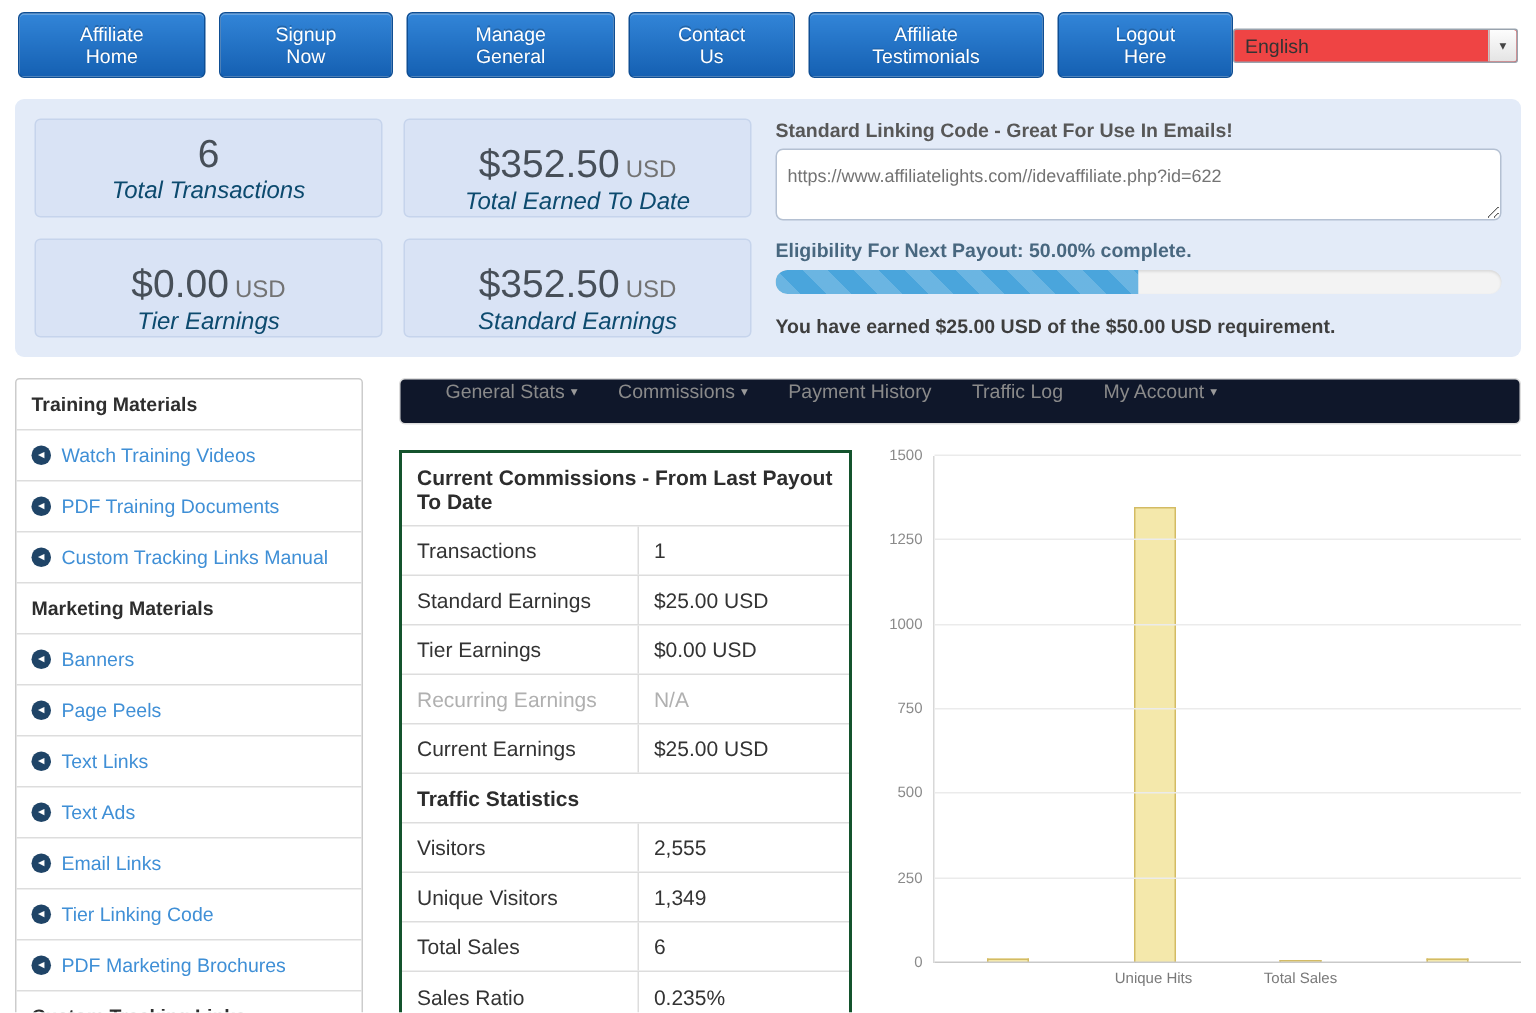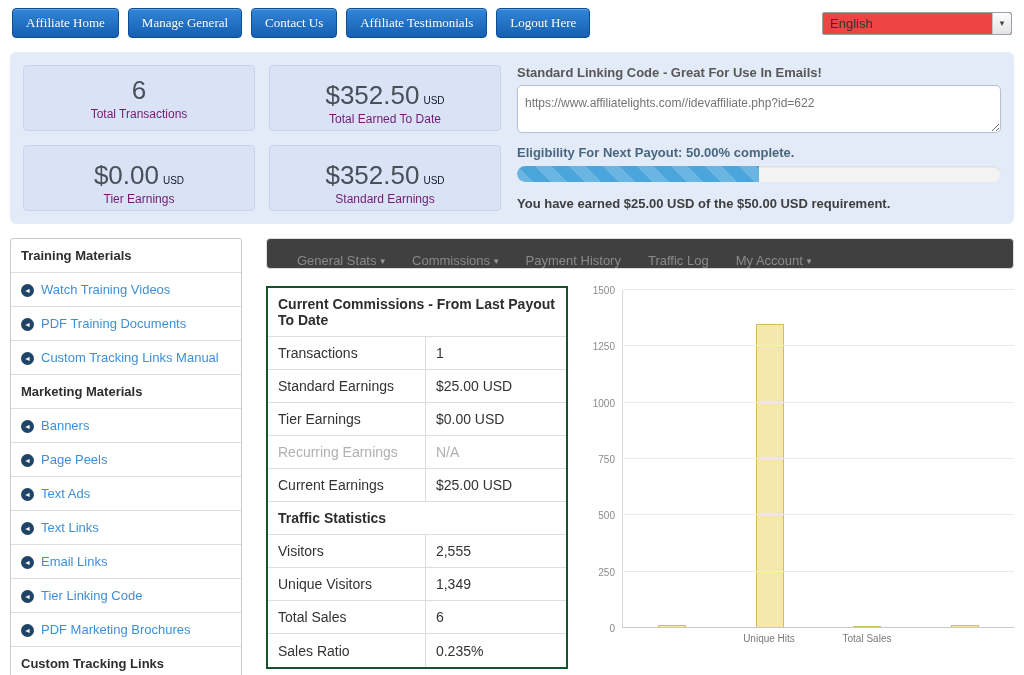--- a/index.html
+++ b/index.html
@@ -6,22 +6,22 @@
   html, body { background: #fff; }
   body { font-family: "Liberation Sans", sans-serif; }
   .page { position: relative; width: 1024px; height: 675px; background: #fff; overflow: hidden; }
 
   
   .topbar { display: flex; align-items: center; padding: 8px 12px; }
   .nav-buttons { display: flex; gap: 9px; }
   .btn-nav {
     background: linear-gradient(#3285d8, #1560b2);
     border: 1px solid #0e4e94; color: #fff; font-size: 13px;
-    font-family: Liberation Serif, serif;
-    padding: 6px 13px; border-radius: 4px; cursor: pointer;
+    font-family: Liberation Sans, sans-serif;
+    padding: 6px 26px; border-radius: 4px; cursor: pointer;
     box-shadow: inset 0 1px 0 rgba(255,255,255,.25);
     text-shadow: 0 -1px 0 rgba(0,0,0,.2);
   }
   .lang-wrap { margin-left: auto; }
   .lang-select {
     width: 190px; height: 23px; border: 1px solid #99a3ae; background: #ef4444;
     display: flex; align-items: center; justify-content: space-between;
     padding-left: 7px; font-size: 13px; color: #333; border-radius: 2px; cursor: pointer;
   }
   .lang-arrow {
@@ -36,22 +36,22 @@
     margin: 6px 10px 0; background: #e3ebf8; border-radius: 6px;
     padding: 13px; display: flex; gap: 16px;
   }
   .stat-grid { display: grid; grid-template-columns: 232px 232px; grid-auto-rows: 66px; gap: 14px; }
   .stat-box {
     background: #d9e3f5; border: 1px solid #c6d4ec; border-radius: 4px;
     display: flex; flex-direction: column; align-items: center; justify-content: center;
   }
   .stat-line { display: flex; align-items: baseline; gap: 4px; }
   .stat-value { font-size: 26px; color: #474f58; }
-  .stat-suffix { font-size: 10px; color: #0f172a; margin-top: 24px; }
-  .stat-label { font-size: 12px; color: #701a75; margin-top: 1px; }
+  .stat-suffix { font-size: 16px; color: #737373; margin-top: 24px; }
+  .stat-label { font-size: 16px; color: #0c4a6e; margin-top: 1px; font-style: italic; }
 
   .stats-right { flex: 1; min-width: 0; }
   .link-title { font-size: 13px; font-weight: bold; color: #575757; }
   .code-area {
     display: block; width: 100%; height: 48px; margin-top: 5px;
     border: 1px solid #b4c0d2; border-radius: 5px; padding: 10px 7px;
     font-family: "Liberation Sans", sans-serif; font-size: 12px; color: #737373;
     background: #fff; resize: both;
   }
   .payout-title { font-size: 13px; font-weight: bold; color: #48677f; margin-top: 12px; }
@@ -69,36 +69,36 @@
   
   .main-row { display: flex; gap: 24px; margin: 14px 10px 0; align-items: flex-start; }
 
   
   .sidebar { width: 232px; border: 1px solid #ccc; border-radius: 3px; background: #fff; }
   .sb-header {
     font-size: 13px; font-weight: bold; color: #2e2e2e;
     padding: 9px 10px; border-bottom: 1px solid #ddd;
   }
   .sb-link {
-    display: flex; align-items: flex-end; gap: 7px; font-size: 13px; color: #3f8fd6;
+    display: flex; align-items: center; gap: 7px; font-size: 13px; color: #3f8fd6;
     padding: 9px 10px; border-bottom: 1px solid #ddd; cursor: pointer;
   }
   .sb-link:last-child, .sb-header:last-child { border-bottom: none; }
   .sb-bullet {
     width: 13px; height: 13px; border-radius: 50%; background: #1f4467; color: #fff;
     font-size: 7px; display: inline-flex; align-items: center; justify-content: center;
     flex: 0 0 13px;
   }
 
   
   .content { flex: 1; min-width: 0; }
   .tab-bar {
     border: 1px solid #ddd; border-radius: 4px; height: 31px;
-    display: flex; align-items: flex-end; gap: 27px; padding: 0 12px 0 30px;
-    color: #8a8a8a; font-size: 13px; margin-bottom: 17px; background: #404040;
+    display: flex; align-items: flex-start; gap: 27px; padding: 0 12px 0 30px;
+    color: #8a8a8a; font-size: 13px; margin-bottom: 17px; background: #0f172a;
   }
   .tab { cursor: pointer; display: inline-flex; align-items: center; gap: 4px; }
   .caret { font-size: 9px; color: #9a9a9a; }
 
   .content-body { display: flex; gap: 18px; }
 
   
   .tbl { width: 302px; border: 2px solid #14532d; font-size: 14px; color: #333; background: #fff; }
   .tbl-row { display: flex; border-bottom: 1px solid #ddd; min-height: 33px; align-items: stretch; }
   .tbl-row:last-child { border-bottom: none; }
@@ -125,20 +125,21 @@
   .xlabel { flex: 1; text-align: center; font-size: 10px; color: #7a7a7a; padding-top: 5px; }
 </style>
 </head>
 <body>
 
 <div class="page">
 
   <div class="topbar">
     <div class="nav-buttons">
         <button class="btn-nav">Affiliate Home</button>
+        <button class="btn-nav">Signup Now</button>
         <button class="btn-nav">Manage General</button>
         <button class="btn-nav">Contact Us</button>
         <button class="btn-nav">Affiliate Testimonials</button>
         <button class="btn-nav">Logout Here</button>
       </div>
     <div class="lang-wrap">
       <div class="lang-select">
         <span>English</span>
         <span class="lang-arrow">▾</span>
       </div>
@@ -206,25 +207,25 @@
         <div class="sb-link">
           <span class="sb-bullet">◄</span>
           <span>Banners</span>
         </div>
         <div class="sb-link">
           <span class="sb-bullet">◄</span>
           <span>Page Peels</span>
         </div>
         <div class="sb-link">
           <span class="sb-bullet">◄</span>
+          <span>Text Links</span>
+        </div>
+        <div class="sb-link">
+          <span class="sb-bullet">◄</span>
           <span>Text Ads</span>
-        </div>
-        <div class="sb-link">
-          <span class="sb-bullet">◄</span>
-          <span>Text Links</span>
         </div>
         <div class="sb-link">
           <span class="sb-bullet">◄</span>
           <span>Email Links</span>
         </div>
         <div class="sb-link">
           <span class="sb-bullet">◄</span>
           <span>Tier Linking Code</span>
         </div>
         <div class="sb-link">

